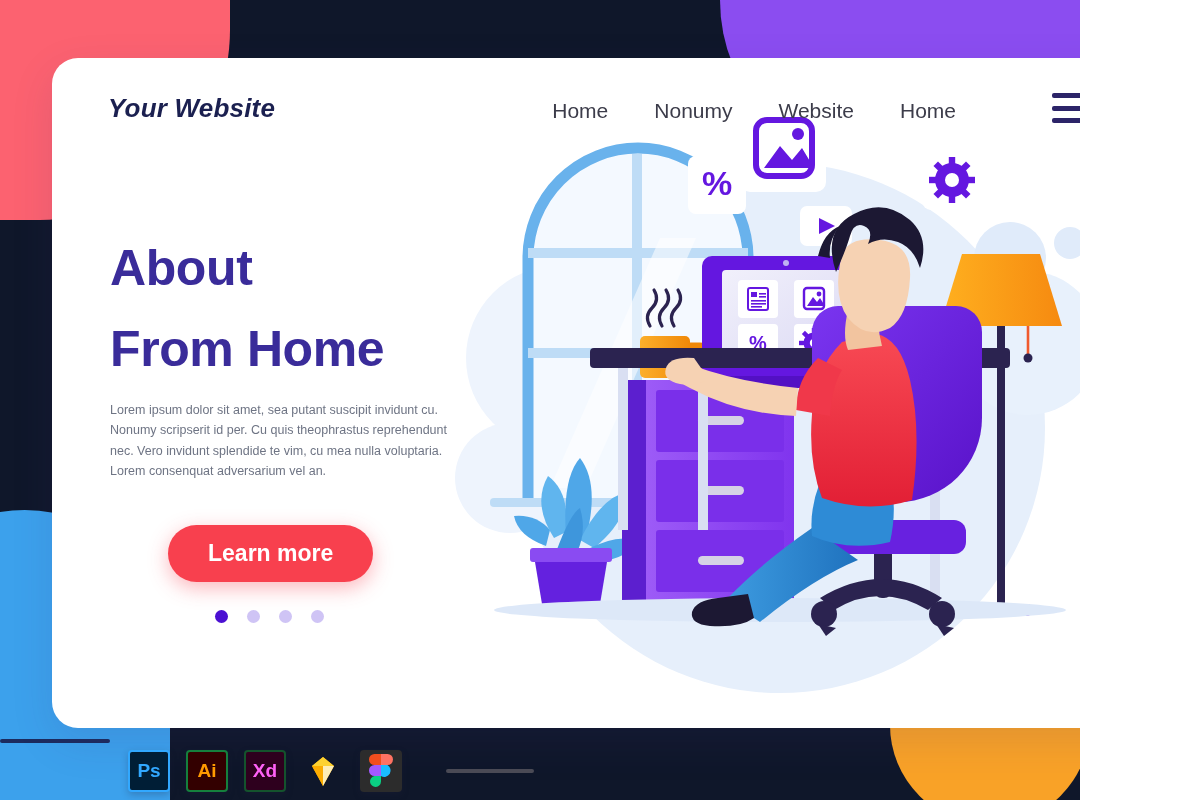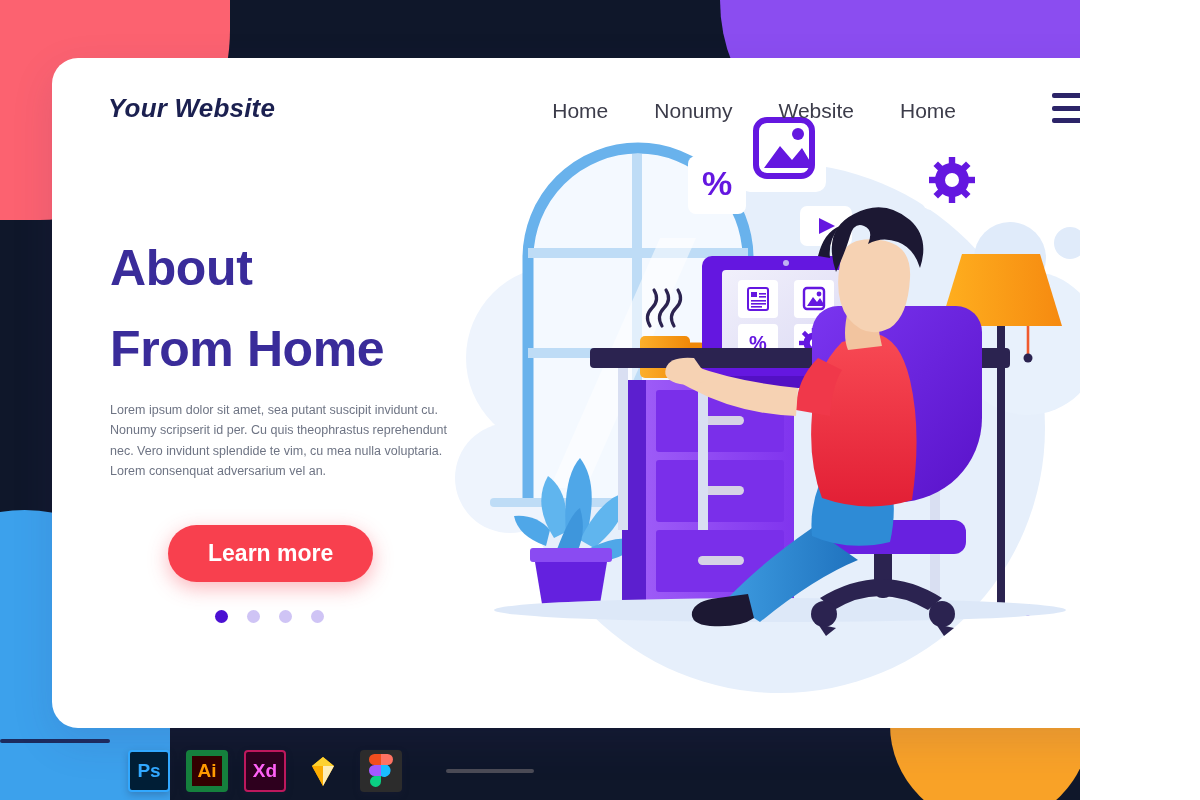--- a/index.html
+++ b/index.html
@@ -146,22 +146,22 @@
   }
   .app-icon {
     width: 42px; height: 42px;
     border-radius: 4px;
     display: flex; align-items: center; justify-content: center;
     font-size: 19px; font-weight: 700;
     box-shadow: 0 3px 7px rgba(30,30,60,.25);
     cursor: pointer;
   }
   #icon-ps { background: #001E36; border: 2px solid #31A8FF; color: #31A8FF; }
-  #icon-ai { background: #330000; border: 6px solid #15803d; color: #FF9A00; }
-  #icon-xd { background: #2E001E; border: 2px solid #be185d; color: #FF61F6; text-align: right; }
+  #icon-ai { background: #330000; border: 2px solid #15803d; color: #FF9A00; }
+  #icon-xd { background: #2E001E; border: 2px solid #14532d; color: #FF61F6; text-align: right; }
   #icon-sketch { background: transparent; box-shadow: none; }
   #icon-figma { background: #2C2C2C; }
   #footer-line {
     margin-left: 28px;
     width: 88px; height: 4px;
     background: #4A4A55; border-radius: 2px;
   }
 </style>
 </head>
 <body>

